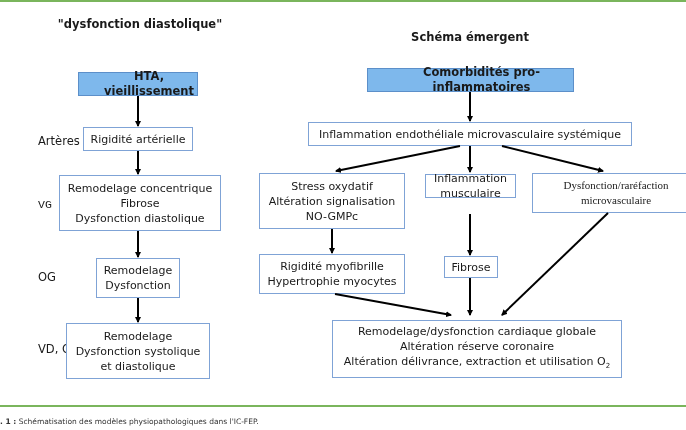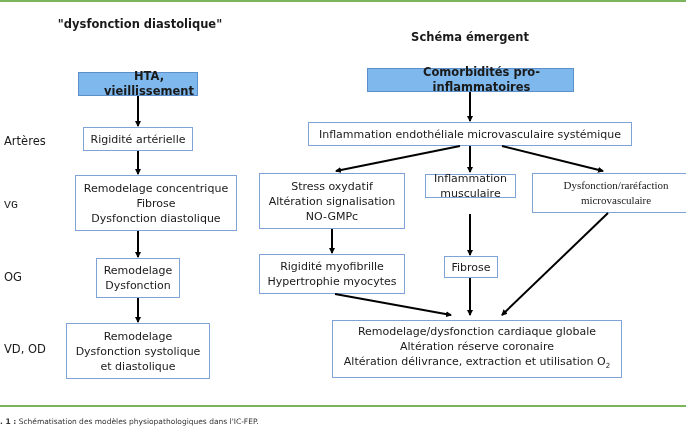--- a/index.html
+++ b/index.html
@@ -1,19 +1,19 @@
 <!DOCTYPE html>
 <html><head>
 <meta charset="utf-8">
 <style>
   html,body{margin:0;padding:0;background:#fff;}
   body{width:686px;height:430px;position:relative;overflow:hidden;font-family:"DejaVu Sans",sans-serif;color:#1a1a1a;}
   .rule{position:absolute;left:0;width:686px;height:2px;background:#7ab55c;}
   .title{position:absolute;font-weight:bold;font-size:11.5px;text-align:center;line-height:15px;}
-  .rowlabel{position:absolute;font-size:11.5px;}
+  .rowlabel{position:absolute;font-size:11.5px;margin-left:34px;}
   .box{position:absolute;border:1.5px solid #7fa3d6;background:#fff;box-sizing:border-box;display:flex;flex-direction:column;align-items:center;justify-content:center;text-align:center;font-size:11px;line-height:15px;}
   .box.hl{background:#7eb8ec;border-color:#5c8fc9;font-weight:bold;font-size:11.5px;padding-left:22px;}
   .caption{position:absolute;left:0;top:417px;font-size:7.5px;color:#333;}
   svg{position:absolute;left:0;top:0;}
   sub{font-size:7px;}
 </style>
 </head>
 <body>
 
 <div class="rule" style="top:0;"></div>
@@ -28,21 +28,21 @@
 <div class="rowlabel" style="left:4px;top:198px;font-family:Liberation Mono, monospace;">VG</div>
 <div class="rowlabel" style="left:4px;top:270px;">OG</div>
 <div class="rowlabel" style="left:4px;top:342px;">VD, OD</div>
 
 <div class="box hl" style="left:78px;top:72px;width:120px;height:24px;">
     <span>HTA, vieillissement</span>
   </div>
 <div class="box" style="left:83px;top:127px;width:110px;height:24px;">
     <span>Rigidité artérielle</span>
   </div>
-<div class="box" style="left:59px;top:175px;width:162px;height:56px;margin-left:16px;">
+<div class="box" style="left:59px;top:175px;width:162px;height:56px;">
   <span>Remodelage concentrique</span>
   <span>Fibrose</span>
   <span>Dysfonction diastolique</span>
 </div>
 <div class="box" style="left:96px;top:258px;width:84px;height:40px;">
   <span>Remodelage</span>
   <span>Dysfonction</span>
 </div>
 <div class="box" style="left:66px;top:323px;width:144px;height:56px;">
   <span>Remodelage</span>

